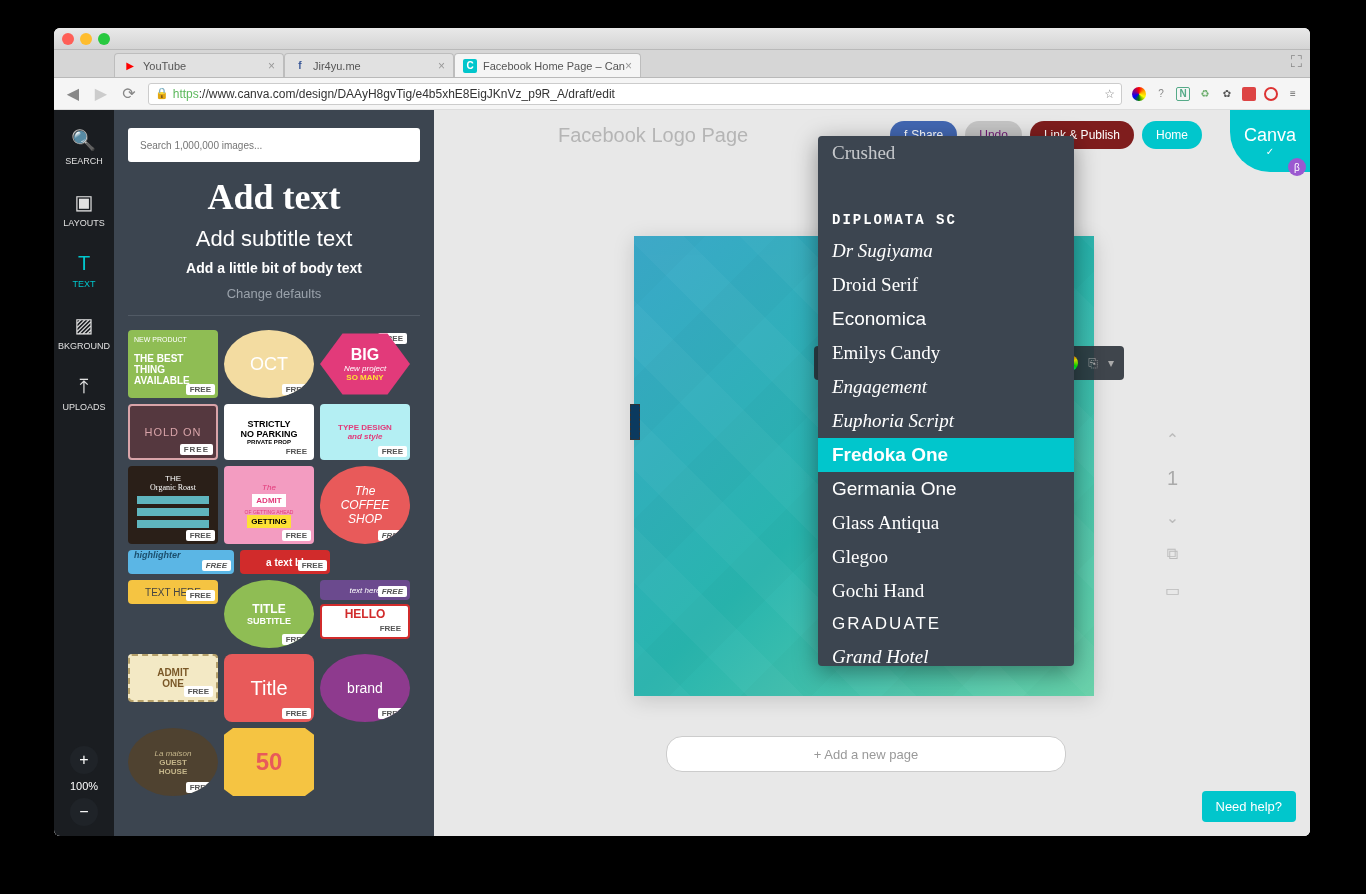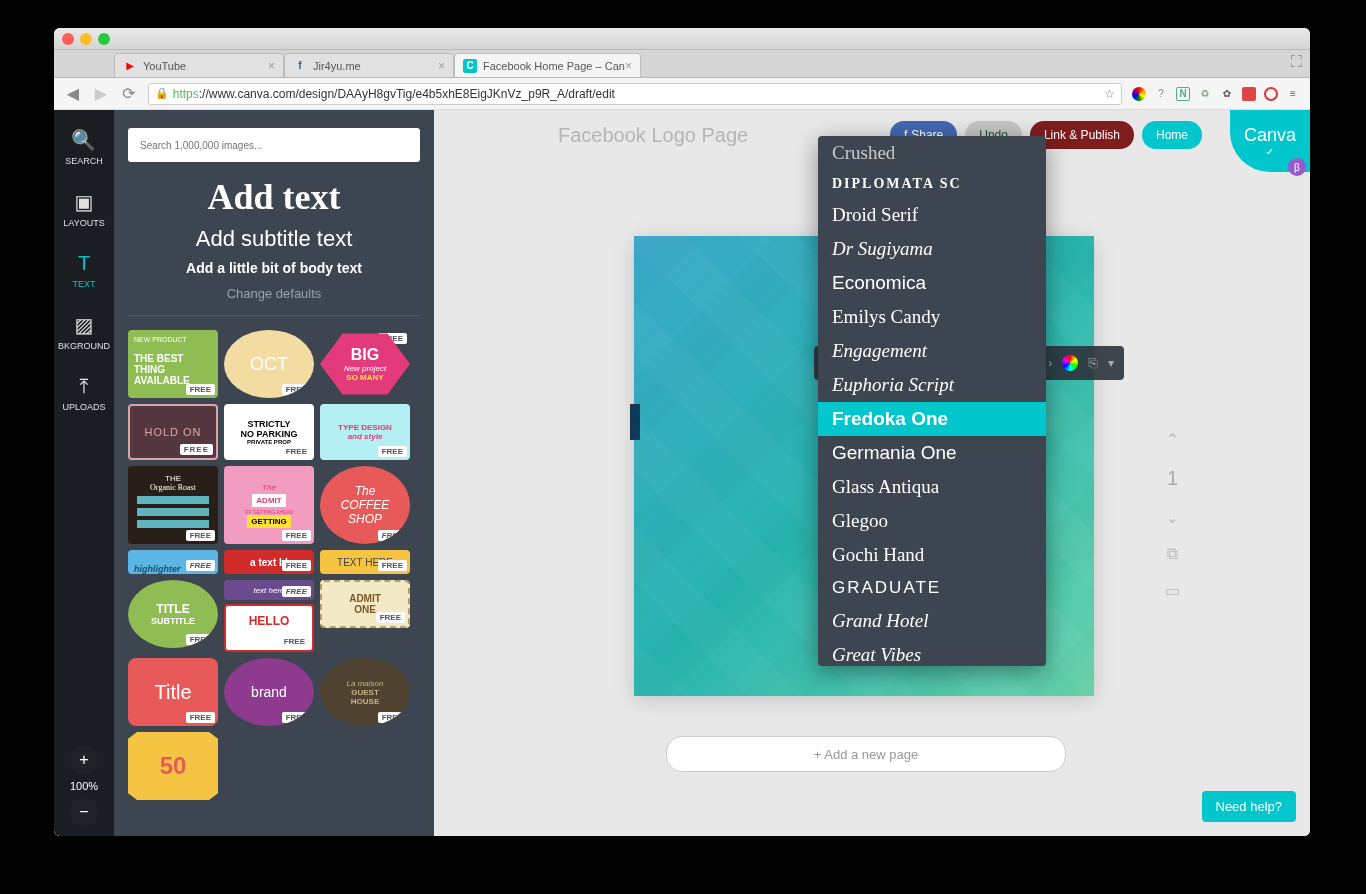--- a/index.html
+++ b/index.html
@@ -62,70 +62,70 @@
 .t4 { width: 90px; height: 56px; background: #55383f; color: #d9a4a9; display: flex; align-items: center; justify-content: center; font-size: 11px; letter-spacing: 1px; border: 2px solid #d9a4a9; }
 .t5 { width: 90px; height: 56px; background: #fff; color: #000; display: flex; flex-direction: column; align-items: center; justify-content: center; font-size: 9px; font-weight: bold; }
 .t6 { width: 90px; height: 56px; background: #b4eff3; color: #e23a7a; display: flex; flex-direction: column; align-items: center; justify-content: center; font-size: 8px; font-weight: bold; }
 .t6 .i { font-style: italic; color: #e23a7a; }
 .t7 { width: 90px; height: 78px; background: #2a1f18; color: #fff; display: flex; flex-direction: column; align-items: center; padding-top: 8px; font-size: 8px; }
 .t7 .bar { background: #5fb5be; width: 80%; height: 8px; margin-top: 4px; font-size: 6px; line-height: 8px; text-align: center; }
 .t8 { width: 90px; height: 78px; background: #f39cc1; color: #e23a7a; display: flex; flex-direction: column; align-items: center; justify-content: center; font-size: 8px; }
 .t8 .sec { background: #fff; padding: 2px 4px; margin: 2px 0; font-weight: bold; }
 .t8 .get { background: #fde135; padding: 2px 4px; font-weight: bold; color: #000; }
 .t9 { width: 90px; height: 78px; background: #e85a5a; border-radius: 50%; color: #fff; display: flex; flex-direction: column; align-items: center; justify-content: center; font-style: italic; font-size: 12px; font-family: cursive; }
-.t10 { width: 90px; height: 24px; background: #5bb6e5; color: #1c4f6d; display: flex; align-items: flex-end; padding-left: 6px; font-size: 9px; font-style: italic; font-weight: bold; }
+.t10 { width: 106px; height: 24px; background: #5bb6e5; color: #1c4f6d; display: flex; align-items: flex-start; padding-left: 6px; font-size: 9px; font-style: italic; font-weight: bold; }
 .t11 { width: 90px; height: 24px; background: #d12b2b; color: #fff; display: flex; align-items: center; justify-content: center; font-size: 10px; font-weight: bold; }
 .t12 { width: 90px; height: 24px; background: #f5c442; color: #444; display: flex; align-items: center; justify-content: center; font-size: 10px; }
 .t13 { width: 90px; height: 68px; background: #8fbd54; border-radius: 50%; color: #fff; display: flex; flex-direction: column; align-items: center; justify-content: center; font-size: 12px; font-weight: bold; }
 .t14a { width: 90px; height: 20px; background: #6b4a8e; color: #fff; font-size: 8px; font-style: italic; display: flex; align-items: center; justify-content: center; }
-.t14 { width: 90px; height: 48px; background: #fff; border: 2px solid #d12b2b; display: flex; flex-direction: column; align-items: center; justify-content: center; font-size: 8px; }
+.t14 { width: 90px; height: 35px; background: #fff; border: 2px solid #d12b2b; display: flex; flex-direction: column; align-items: center; justify-content: center; font-size: 8px; }
 .t14 .hello { color: #d12b2b; font-weight: bold; font-size: 12px; }
 .t14 .name { font-style: italic; font-family: cursive; }
 .t15 { width: 90px; height: 48px; background: #f3e9c5; border: 2px dashed #b5a06a; display: flex; flex-direction: column; align-items: center; justify-content: center; font-size: 10px; font-weight: bold; color: #7a5828; }
 .t16 { width: 90px; height: 68px; background: #e85a5a; display: flex; align-items: center; justify-content: center; color: #fff; font-family: cursive; font-size: 20px; border-radius: 8px; }
 .t17 { width: 90px; height: 68px; background: #8e3a8e; border-radius: 50%; color: #fff; display: flex; align-items: center; justify-content: center; font-size: 14px; }
 .t18 { width: 90px; height: 68px; background: #4f4230; display: flex; flex-direction: column; align-items: center; justify-content: center; color: #c4b58a; font-size: 8px; border-radius: 50%; }
 .t19 { width: 90px; height: 68px; background: #f5c442; display: flex; align-items: center; justify-content: center; color: #e85a5a; font-size: 24px; font-weight: bold; clip-path: polygon(10% 0, 90% 0, 100% 10%, 100% 90%, 90% 100%, 10% 100%, 0 90%, 0 10%); }
 
 
 .zoom-ctrl { position: absolute; left: 60px; bottom: 10px; width: 60px; text-align: center; z-index: 10; }
 .zoom-btn { width: 28px; height: 28px; border-radius: 50%; background: #1f2328; color: #fff; font-size: 16px; display: inline-flex; align-items: center; justify-content: center; cursor: pointer; border: none; }
 .zoom-val { color: #fff; font-size: 11px; margin: 6px 0; }
 
 
 .canvas-area { flex: 1; background: #e8e8e8; position: relative; overflow: hidden; }
 .top-header { height: 50px; display: flex; align-items: center; padding: 0 20px; gap: 8px; }
 .doc-title { color: #b5b5b5; font-size: 20px; margin-left: 104px; }
 .pill { height: 28px; border-radius: 14px; padding: 0 14px; font-size: 12px; display: inline-flex; align-items: center; color: #fff; cursor: pointer; }
 .pill.share { background: #4267b2; }
-.pill.gray { background: #c5c5c5; color: #14532d; }
+.pill.gray { background: #c5c5c5; color: #701a75; }
 .pill.teal { background: #7f1d1d; }
 .pill.teal-light { background: #01c6cc; }
 .canva-logo-wrap { position: absolute; right: 0; top: 0; width: 80px; height: 62px; background: #01c6cc; border-bottom-left-radius: 40px; color: #fff; display: flex; flex-direction: column; align-items: center; justify-content: center; font-family: cursive; font-size: 18px; }
 .beta-badge { position: absolute; bottom: -4px; right: 4px; width: 18px; height: 18px; background: #9b59d0; border-radius: 50%; color: #fff; font-size: 10px; display: flex; align-items: center; justify-content: center; }
 
 .design-canvas { position: absolute; left: 200px; top: 126px; width: 460px; height: 460px; background: linear-gradient(135deg, #3aa8c9 0%, #28b5ae 50%, #68d3aa 100%); box-shadow: 0 4px 20px rgba(0,0,0,0.15); }
 .poly-overlay { position: absolute; inset: 0; opacity: 0.15; background:
   repeating-linear-gradient(45deg, rgba(255,255,255,0.2) 0 40px, transparent 40px 80px),
   repeating-linear-gradient(-45deg, rgba(0,0,0,0.1) 0 50px, transparent 50px 100px); }
 .text-selection { position: absolute; left: 196px; top: 294px; width: 10px; height: 36px; border: 1px dashed #333; background: #0b3a5f; }
 
 .add-page { position: absolute; left: 232px; top: 626px; width: 400px; height: 36px; border: 1px solid #ccc; background: #fff; border-radius: 16px; display: flex; align-items: center; justify-content: center; color: #999; font-size: 13px; cursor: pointer; }
 
 .page-tools { position: absolute; right: 130px; top: 320px; display: flex; flex-direction: column; gap: 18px; align-items: center; color: #bbb; }
 .page-tools .num { font-size: 20px; color: #aaa; }
 .page-tools .tool { font-size: 16px; cursor: pointer; }
 
 .help-btn { position: absolute; right: 14px; bottom: 14px; background: #01c6cc; color: #fff; border-radius: 4px; padding: 8px 14px; font-size: 13px; cursor: pointer; }
 
 
-.font-dd { position: absolute; left: 384px; top: 26px; width: 228px; background: #3c4550; border-radius: 4px; box-shadow: 0 6px 24px rgba(0,0,0,0.4); max-height: 530px; overflow: hidden; z-index: 50; }
+.font-dd { position: absolute; left: 384px; top: 26px; width: 256px; background: #3c4550; border-radius: 4px; box-shadow: 0 6px 24px rgba(0,0,0,0.4); max-height: 530px; overflow: hidden; z-index: 50; }
 .font-item { padding: 6px 14px; color: #fff; font-size: 19px; cursor: pointer; white-space: nowrap; }
 .font-item.selected { background: #01c6cc; font-weight: bold; }
-.f-diplomata { font-family: Liberation Serif, serif; letter-spacing: 2px; font-weight: bold; font-size: 14px; text-transform: uppercase; }
+.f-diplomata { font-family: Liberation Mono, monospace; letter-spacing: 2px; font-weight: bold; font-size: 14px; text-transform: uppercase; margin-top: 36px; }
 .f-drsugiyama { font-family: cursive; font-style: italic; }
 .f-droidserif { font-family: Georgia, serif; }
 .f-economica { font-family: Arial Narrow, sans-serif; }
 .f-emilys { font-family: Georgia, serif; }
 .f-engagement { font-family: cursive; font-style: italic; }
 .f-euphoria { font-family: cursive; font-style: italic; }
 .f-fredoka { font-family: Arial Black, sans-serif; }
 .f-germania { font-family: Impact, sans-serif; }
 .f-glass { font-family: Georgia, serif; }
 .f-glegoo { font-family: Georgia, serif; }
@@ -348,22 +348,22 @@
         <span class="tt-size">42</span>
         <span>›</span>
         <div class="tt-color"></div>
         <span>⎘</span>
         <span>▾</span>
       </div>
 
       <div class="font-dd">
         <div class="font-item" style="font-family:Impact;opacity:0.7">Crushed</div>
         <div class="font-item f-diplomata">Diplomata SC</div>
+        <div class="font-item f-drsugiyama">Dr Sugiyama</div>
         <div class="font-item f-droidserif">Droid Serif</div>
-        <div class="font-item f-drsugiyama">Dr Sugiyama</div>
         <div class="font-item f-economica">Economica</div>
         <div class="font-item f-emilys">Emilys Candy</div>
         <div class="font-item f-engagement">Engagement</div>
         <div class="font-item f-euphoria">Euphoria Script</div>
         <div class="font-item f-fredoka selected">Fredoka One</div>
         <div class="font-item f-germania">Germania One</div>
         <div class="font-item f-glass">Glass Antiqua</div>
         <div class="font-item f-glegoo">Glegoo</div>
         <div class="font-item f-gochi">Gochi Hand</div>
         <div class="font-item f-graduate">Graduate</div>

